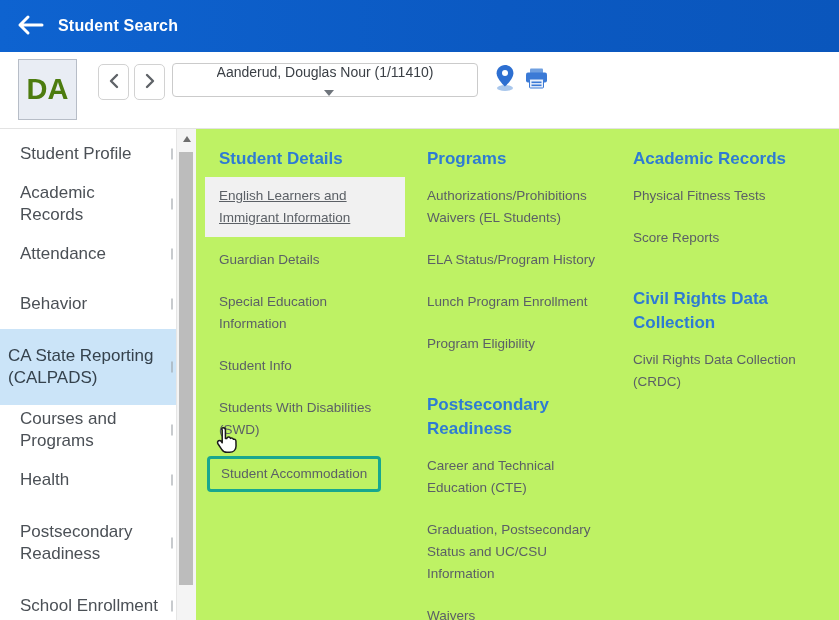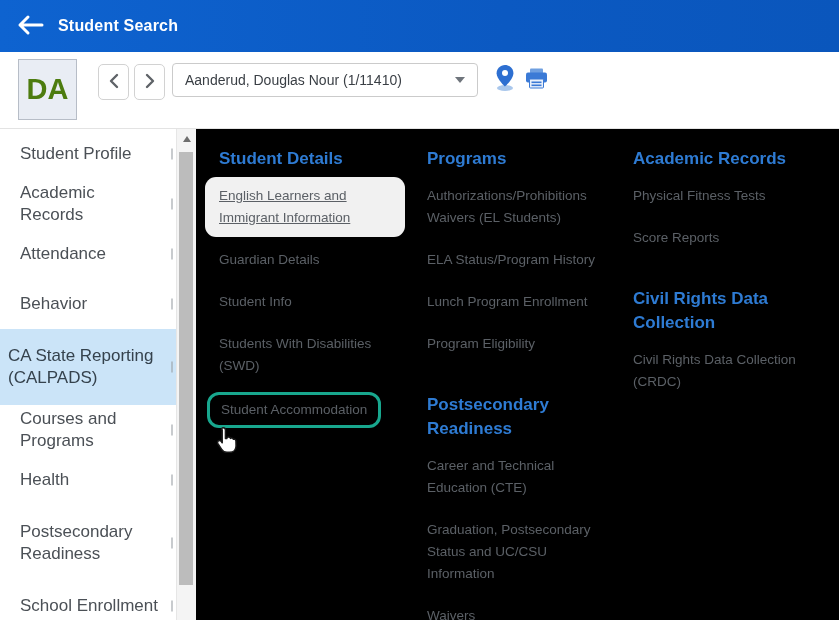--- a/index.html
+++ b/index.html
@@ -19,21 +19,21 @@
            border-bottom:1px solid #e3e3e3;}
   .avatar{position:absolute;left:18px;top:7px;width:57px;height:59px;background:#e9edf4;
           border:1px solid #b7bdc7;display:flex;align-items:center;justify-content:center;
           color:#4d7c0f;font-size:29px;font-weight:600;}
   .nav-btn{position:absolute;top:12px;width:31px;height:36px;background:#fff;
            border:1px solid #d2d2d2;border-radius:5px;display:flex;align-items:center;
            justify-content:center;cursor:pointer;padding:0;}
   .nav-prev{left:98px;} .nav-next{left:134px;}
   .student-select{position:absolute;left:172px;top:11px;width:306px;height:34px;background:#fff;
            border:1px solid #cbcbcb;border-radius:4px;display:flex;align-items:center;
-           padding:0 12px;box-sizing:border-box;cursor:pointer;}
+           padding:0 12px;box-sizing:border-box;cursor:pointer;flex-direction:column;}
   .student-select .val{font-size:14px;color:#3a3f45;white-space:nowrap;overflow:hidden;flex:1;}
   .caret-down{width:0;height:0;border-left:5px solid transparent;border-right:5px solid transparent;
            border-top:6px solid #6f757c;margin-left:8px;}
   .tool-icon{position:absolute;cursor:pointer;background:none;border:none;padding:0;}
   .icon-pin{left:493px;top:12px;}
   .icon-print{left:525px;top:16px;}
 
   
   .sidebar{position:absolute;left:0;top:129px;width:176px;bottom:0;background:#fff;}
   .side-item{position:relative;display:flex;align-items:center;height:50px;
@@ -48,30 +48,30 @@
   .v-scrollbar{position:absolute;left:176px;top:129px;width:20px;bottom:0;background:#f4f4f4;
                border-left:1px solid #e6e6e6;box-sizing:border-box;}
   .scroll-up{position:absolute;left:0;top:0;width:19px;height:20px;display:flex;
              align-items:center;justify-content:center;cursor:pointer;}
   .tri-up{width:0;height:0;border-left:4px solid transparent;border-right:4px solid transparent;
           border-bottom:6px solid #6e6e6e;}
   .scroll-thumb{position:absolute;left:2px;top:23px;width:14px;height:433px;background:#bcbcbc;
           cursor:grab;}
 
   
-  .main{position:absolute;left:196px;top:129px;right:0;bottom:0;background:#000000;text-decoration:underline;}
+  .main{position:absolute;left:196px;top:129px;right:0;bottom:0;background:#bef264;text-decoration:underline;}
   .col{position:absolute;top:12px;width:200px;}
   .col1{left:9px;} .col2{left:217px;} .col3{left:423px;}
   .section-title{margin:0;padding:6px 14px;font-size:17px;font-weight:600;color:#2e7bd3;
           line-height:24px;cursor:pointer;}
   .section-title.gap{margin-top:24px;}
   .link{display:block;padding:8px 14px;font-size:13.5px;line-height:22px;color:#5b6066;
         text-decoration:none;margin-bottom:4px;cursor:pointer;}
-  .link.hovered{background:#f1f1f1;text-decoration:underline;border-radius:11px;}
-  .click-ring{display:inline-block;border:3px solid #18a78e;border-radius:12px;
+  .link.hovered{background:#f1f1f1;text-decoration:underline;}
+  .click-ring{display:inline-block;border:3px solid #18a78e;border-radius:4px;
         margin:3px 0 0 2px;}
   .click-ring .link{padding:4px 11px;margin-bottom:0;}
 
   
   .cursor-overlay{position:absolute;left:213px;top:425px;pointer-events:none;}
 </style>
 </head>
 <body>
 
 <div class="page">
@@ -178,20 +178,21 @@
     </div>
     <div class="scroll-thumb"></div>
   </div>
 
   <main class="main">
 
     <div class="col col1">
       <h3 class="section-title">Student Details</h3>
       <a class="link hovered">English Learners and Immigrant Information</a>
       <a class="link">Guardian Details</a>
+      <a class="link">Special Education Information</a>
       <a class="link">Student Info</a>
       <a class="link">Students With Disabilities (SWD)</a>
       <span class="click-ring">
         <a class="link">Student Accommodation</a>
       </span>
     </div>
 
     <div class="col col2">
       <h3 class="section-title">Programs</h3>
       <a class="link">Authorizations/Prohibitions Waivers (EL Students)</a>

